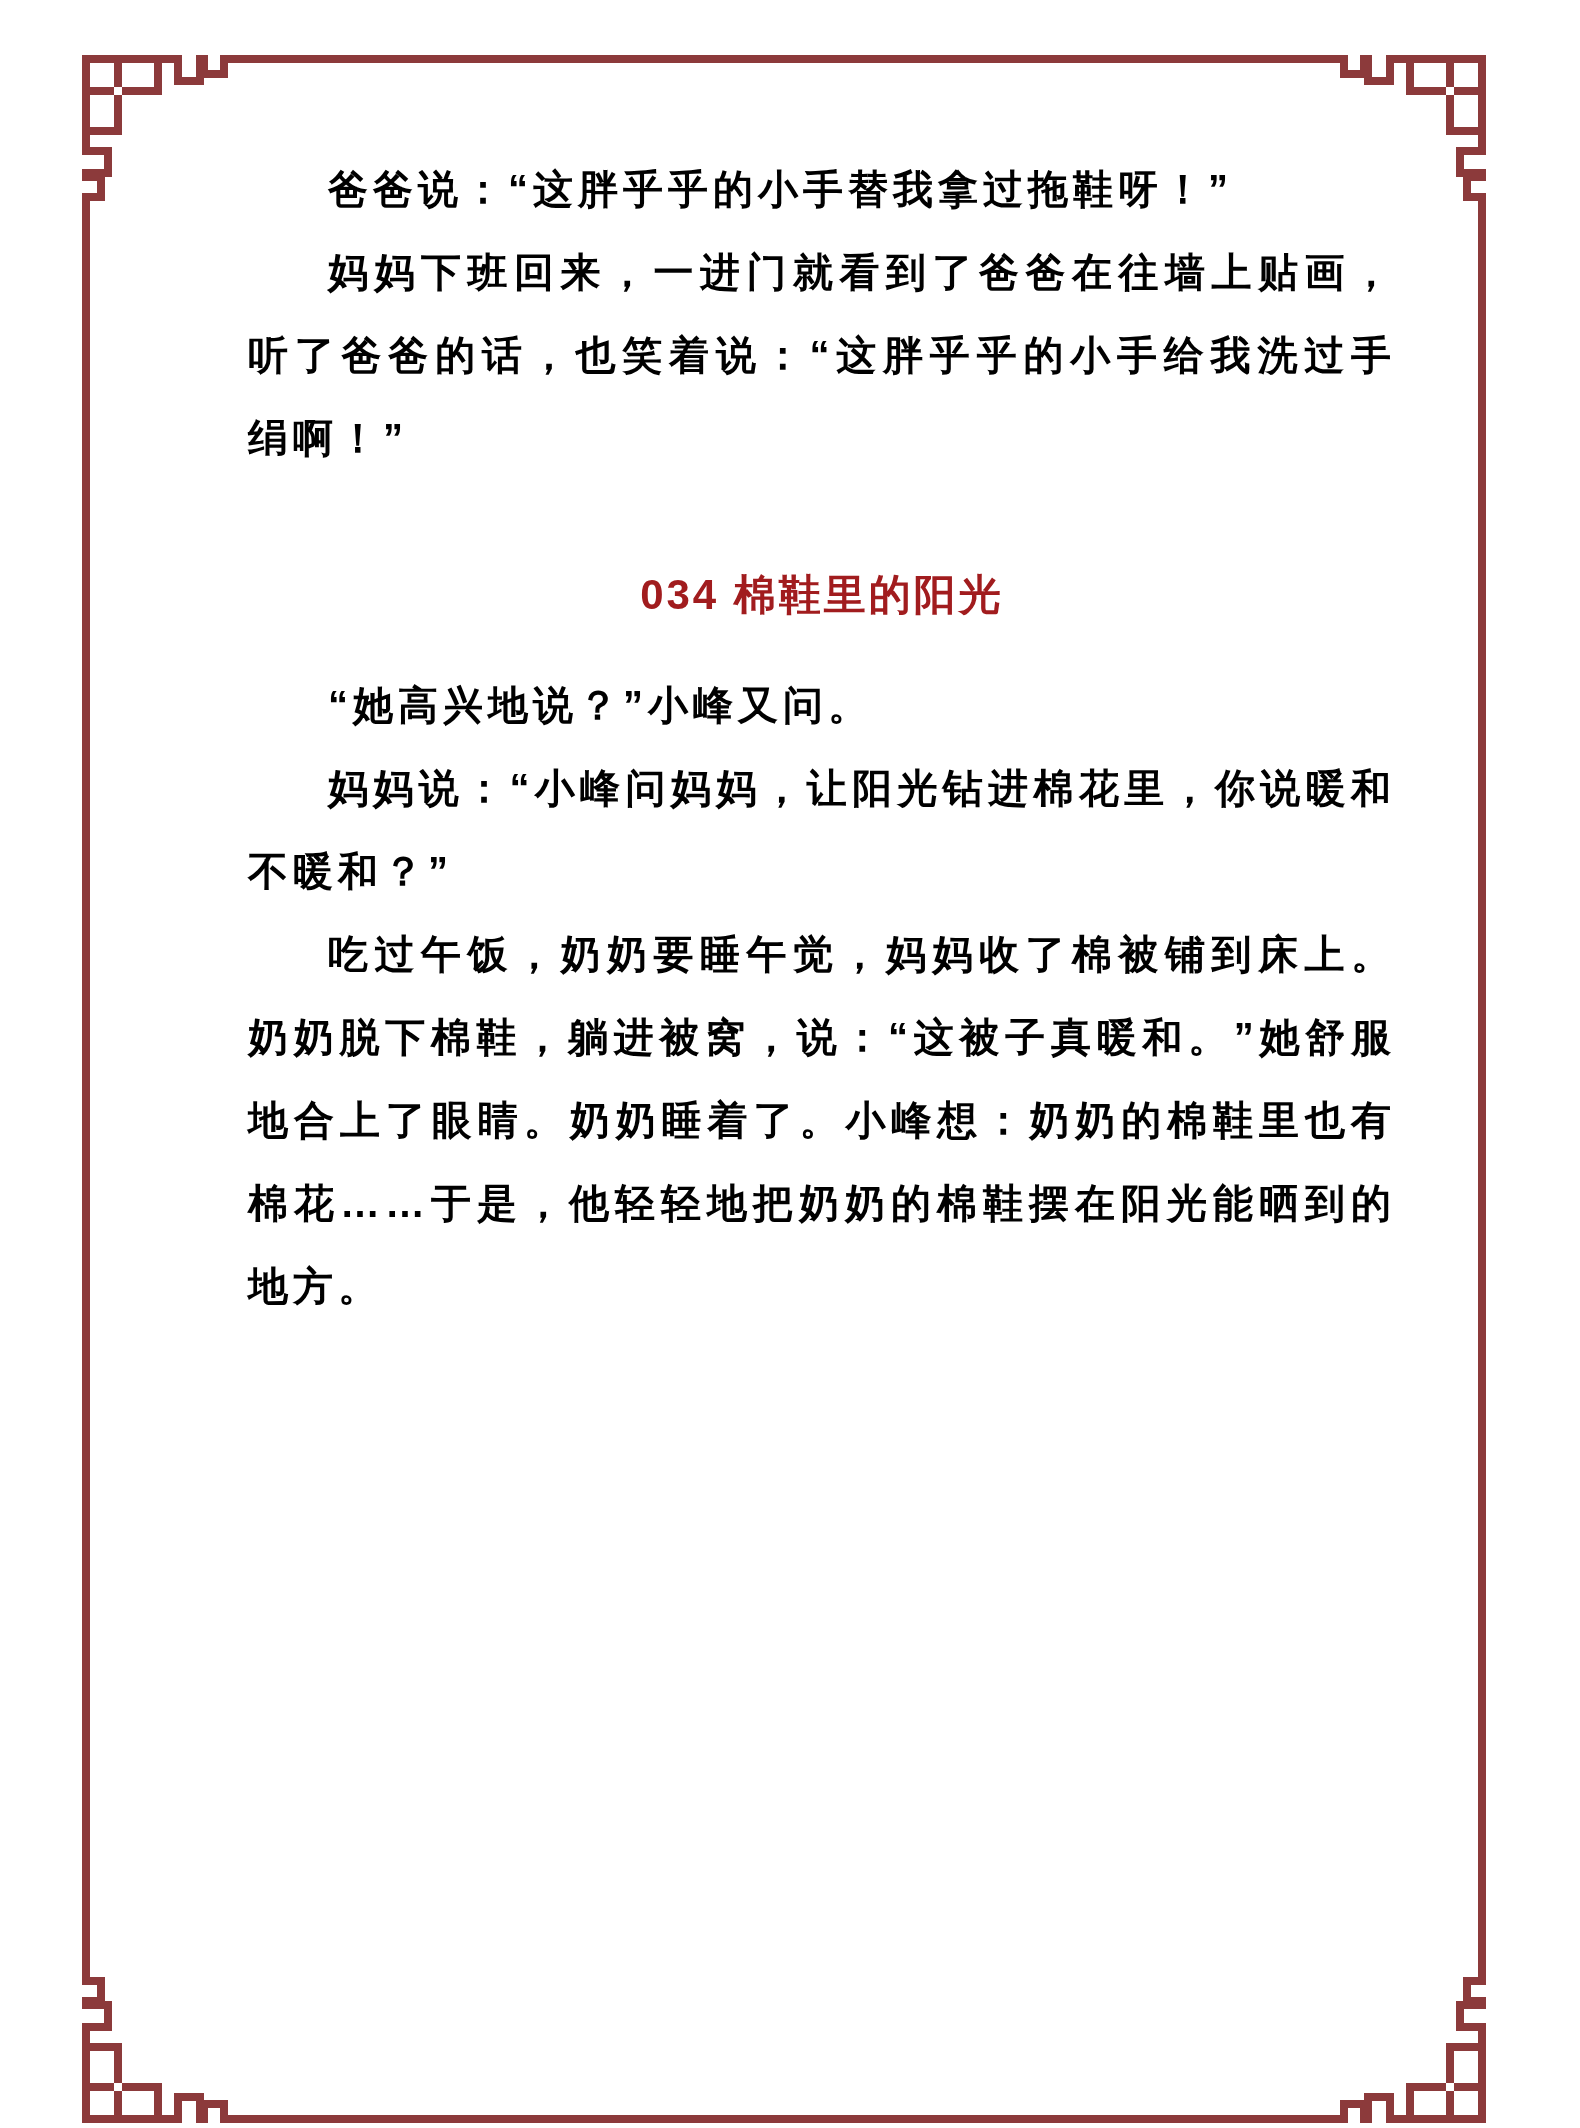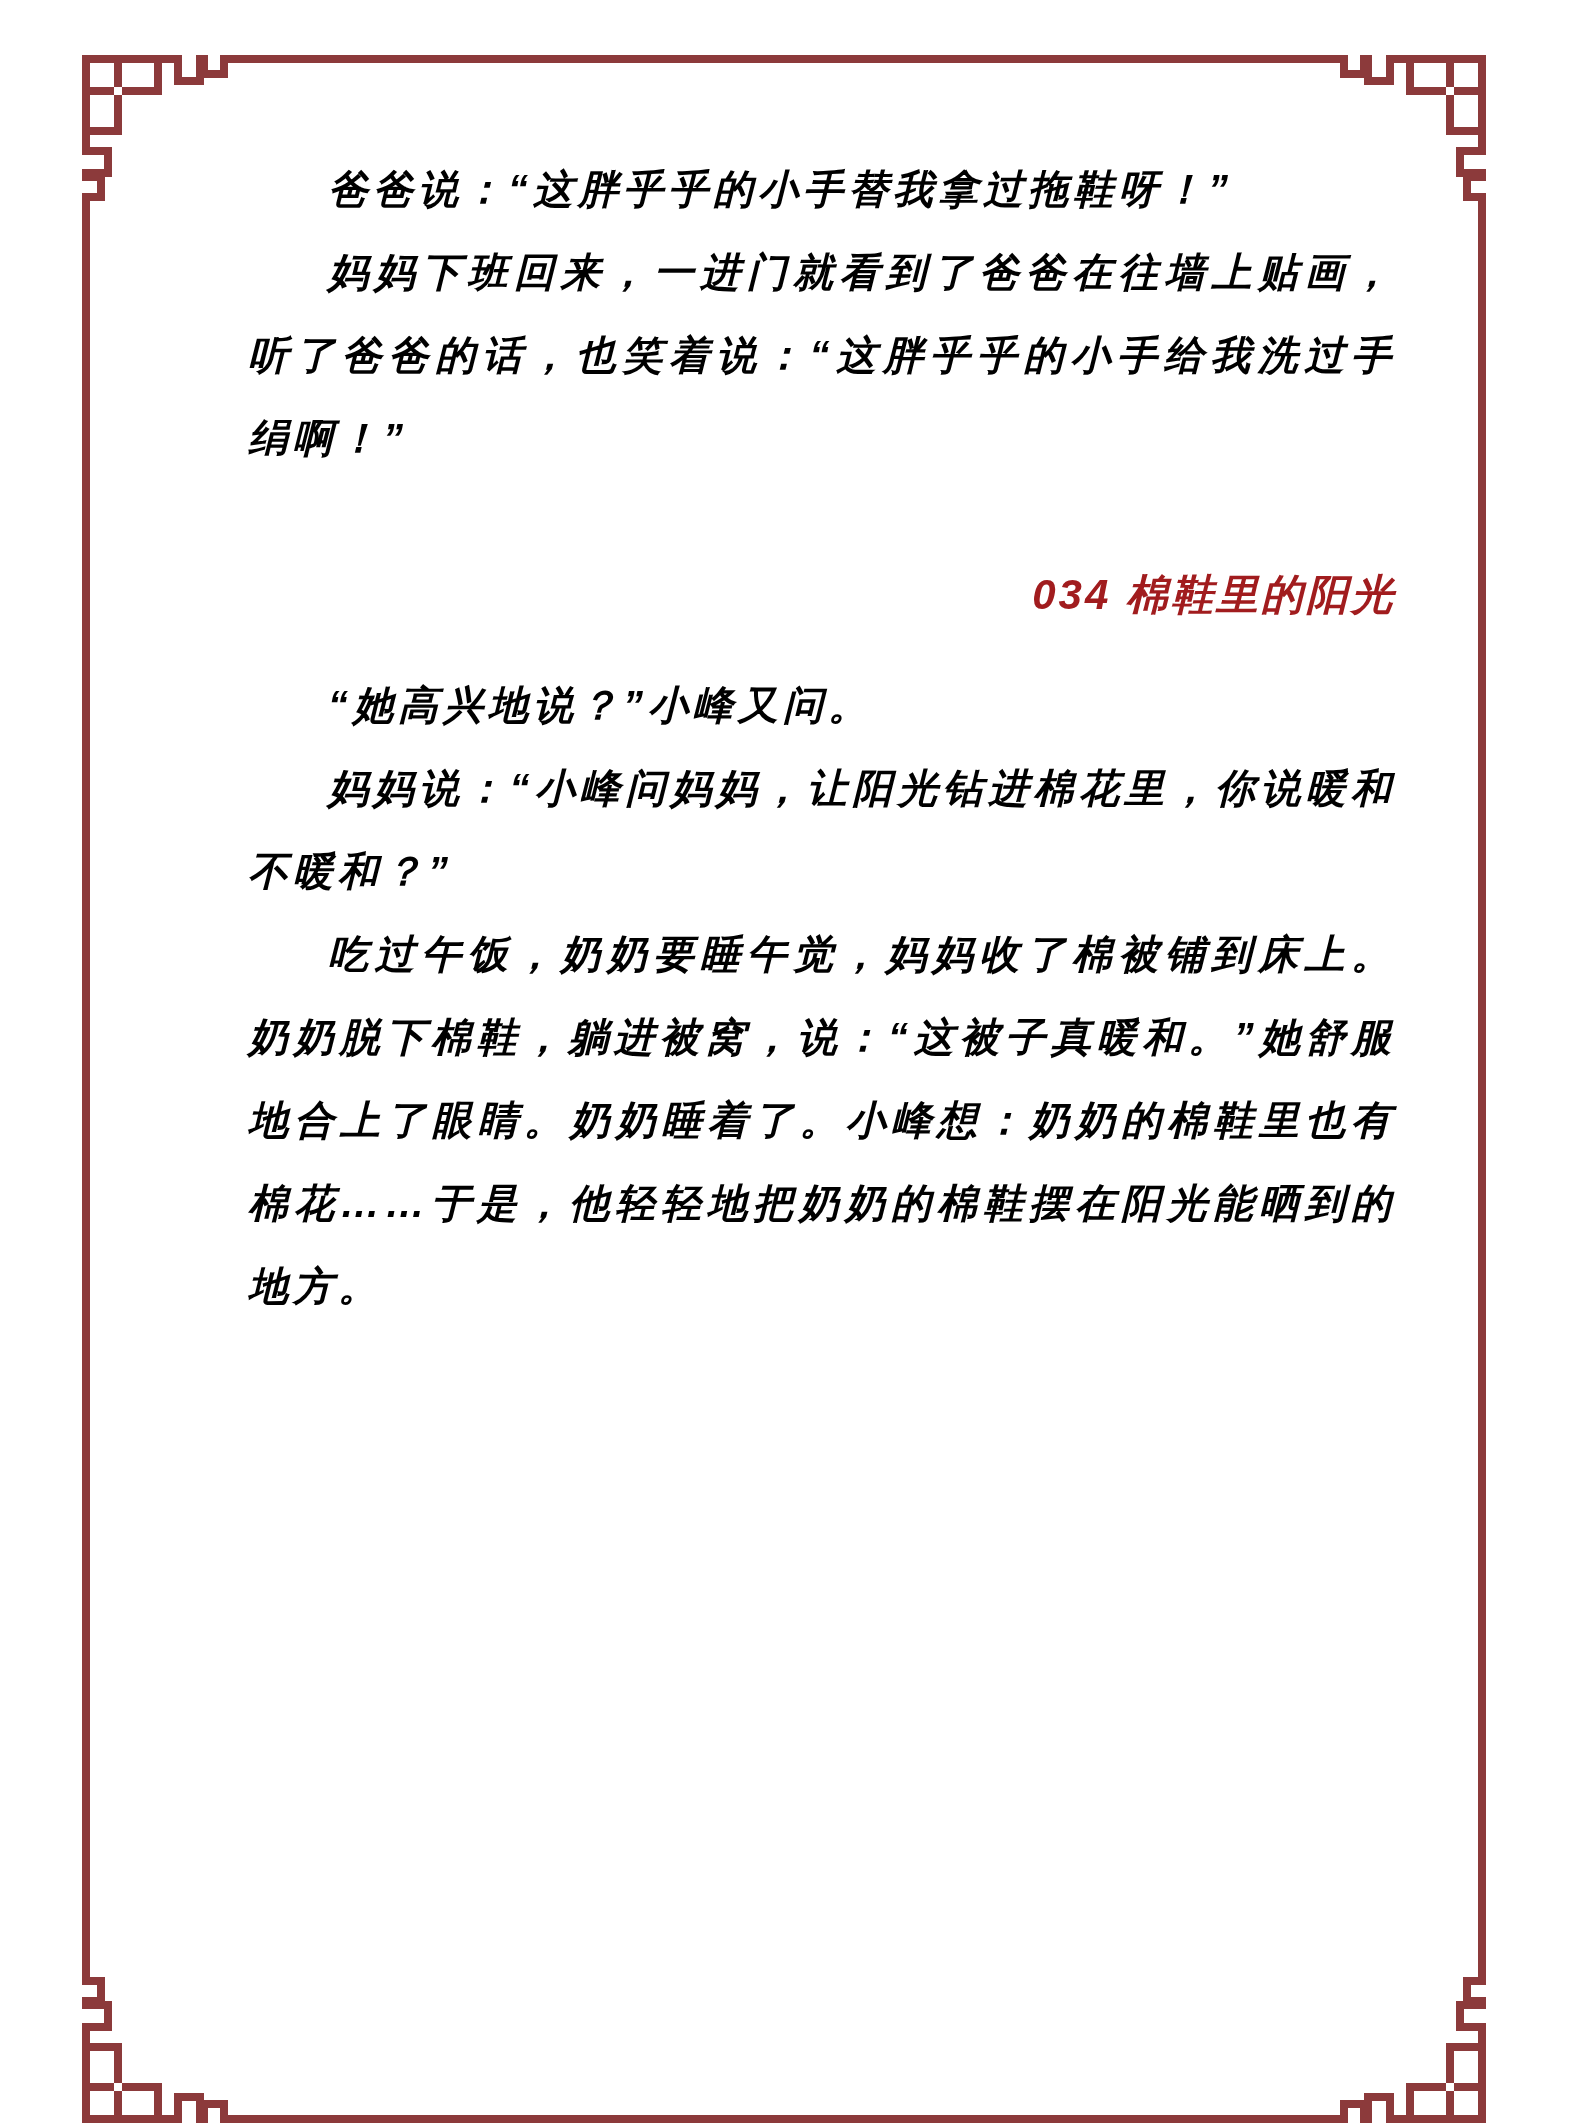--- a/index.html
+++ b/index.html
@@ -9,21 +9,20 @@
     --bg-color:#ffffff;
   }
   html,body{margin:0;padding:0;}
   body{background:var(--bg-color);}
   .page{
     position:relative;
     width:1580px;height:2128px;
     background:var(--bg-color);
     overflow:hidden;
     font-family:"Liberation Sans",sans-serif;
-    font-style:italic;
   }
   
   .corner{position:absolute;width:200px;height:200px;color:var(--border-color);}
   .corner.tl{left:80px;top:53px;}
   .corner.tr{left:1288px;top:53px;transform:scaleX(-1);}
   .corner.bl{left:80px;top:1925px;transform:scaleY(-1);}
   .corner.br{left:1288px;top:1925px;transform:scale(-1,-1);}
   .bline{position:absolute;background:var(--border-color);}
   .bline.top{left:280px;top:55px;width:1008px;height:8px;}
   .bline.bottom{left:280px;top:2115px;width:1008px;height:8px;}
@@ -36,21 +35,21 @@
     color:var(--text-color);
     font-size:40px;
     line-height:83px;
     font-weight:bold;
     letter-spacing:5px;
     text-align:justify;
   }
   .content p{margin:0;text-indent:2em;}
   .section-title{
     margin:82px 0 36px 0;
-    text-align:right;
+    text-align:center;
     text-indent:0;
     font-size:42px;
     line-height:66px;
     letter-spacing:3px;
     font-weight:bold;
     color:var(--title-color);
   }
   .defs{position:absolute;width:0;height:0;overflow:hidden;}
 </style>
 </head>

